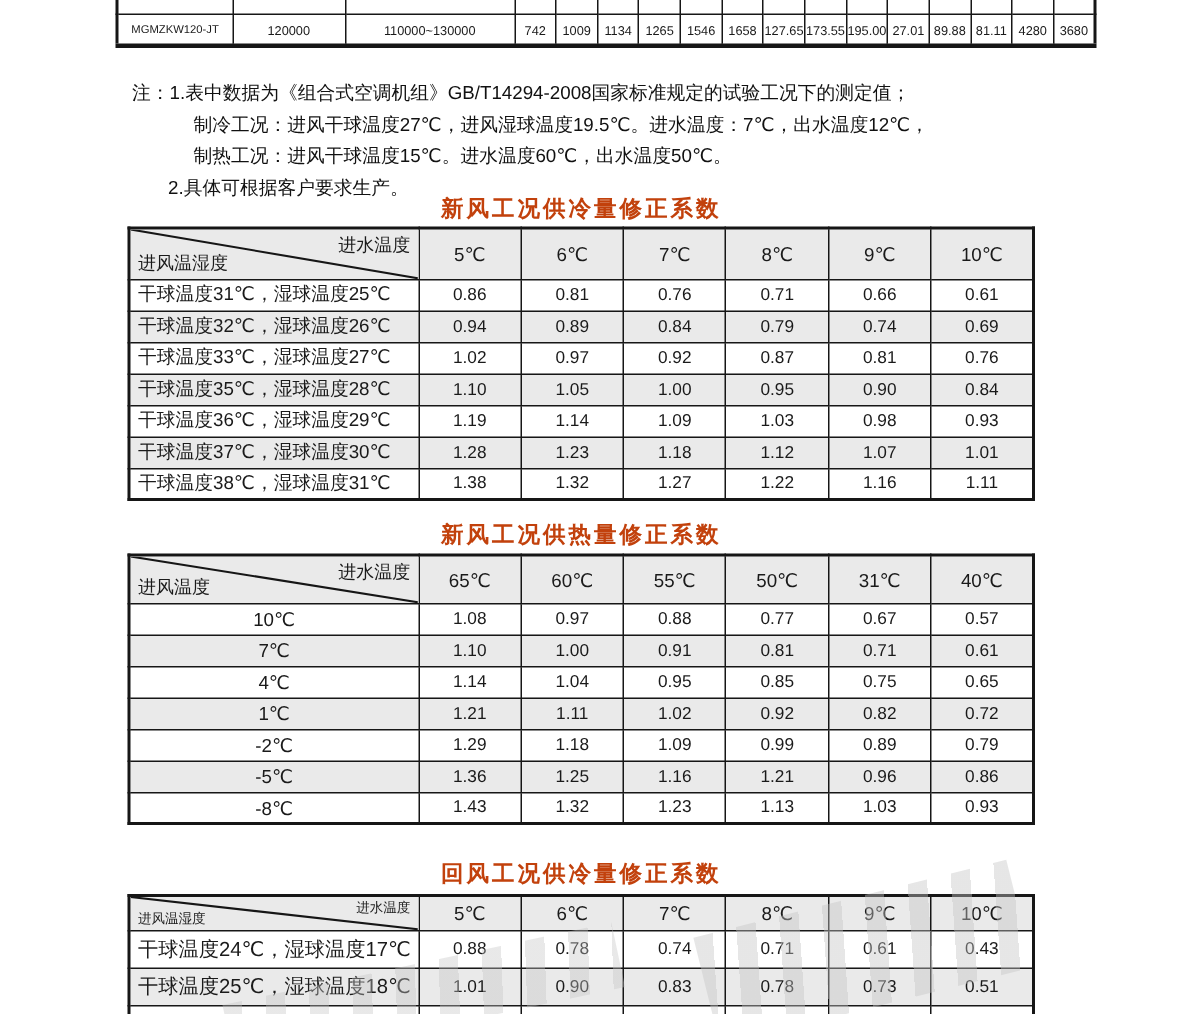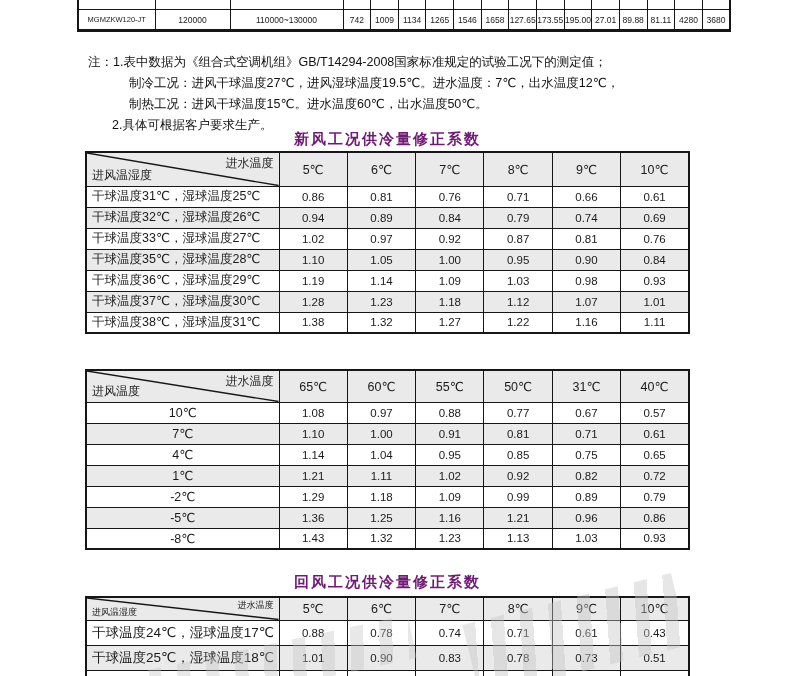--- a/index.html
+++ b/index.html
@@ -22,21 +22,21 @@
   
   .notes{position:absolute;left:88px;top:52px;width:690px;
          font-size:12.5px;line-height:21px;color:#111;}
   .note-first{display:flex;}
   .note-first .nlabel{flex:0 0 24px;}
   .indent1{padding-left:24px;}
   .indent2{padding-left:41px;}
 
   
   .tbl-title{position:absolute;left:85px;width:605px;text-align:center;
-             font-weight:bold;font-size:15px;letter-spacing:2px;color:#701a75;}
+             font-weight:bold;font-size:15px;letter-spacing:2px;color:#c2410c;}
   #title-1{top:130px;} #title-2{top:347px;} #title-3{top:573px;}
 
   
   .ctable{position:absolute;left:85px;width:605px;border:2px solid #161616;background:#fff;}
   #ctable-1{top:151px;} #ctable-2{top:369px;} #ctable-3{top:596px;}
   .ctable th,.ctable td{border:1px solid #161616;padding:0;text-align:center;}
   .ctable thead th{background:#eaeaea;font-weight:normal;font-size:12.5px;}
   #ctable-1 thead tr{height:34px;} #ctable-2 thead tr{height:32px;} #ctable-3 thead tr{height:23px;}
   #ctable-1 tbody tr{height:21px;} #ctable-2 tbody tr{height:21px;} #ctable-3 tbody tr{height:25px;}
   .ctable tbody tr.alt td{background:#eaeaea;}
@@ -117,20 +117,21 @@
     <div class="note-first">
       <span class="nlabel">注：</span>
       <span>1.表中数据为《组合式空调机组》GB/T14294-2008国家标准规定的试验工况下的测定值；</span>
     </div>
     <div class="indent2">制冷工况：进风干球温度27℃，进风湿球温度19.5℃。进水温度：7℃，出水温度12℃，</div>
     <div class="indent2">制热工况：进风干球温度15℃。进水温度60℃，出水温度50℃。</div>
     <div class="indent1">2.具体可根据客户要求生产。</div>
   </div>
 
   <div class="tbl-title" id="title-1">新风工况供冷量修正系数</div>
+  <div class="tbl-title" id="title-2">新风工况供热量修正系数</div>
   <div class="tbl-title" id="title-3">回风工况供冷量修正系数</div>
 
   <table class="ctable" id="ctable-1">
     <colgroup>
         <col style="width:193px">
       </colgroup>
     <thead>
         <tr>
           <th class="corner">
             <svg viewBox="0 0 100 100" preserveAspectRatio="none">

